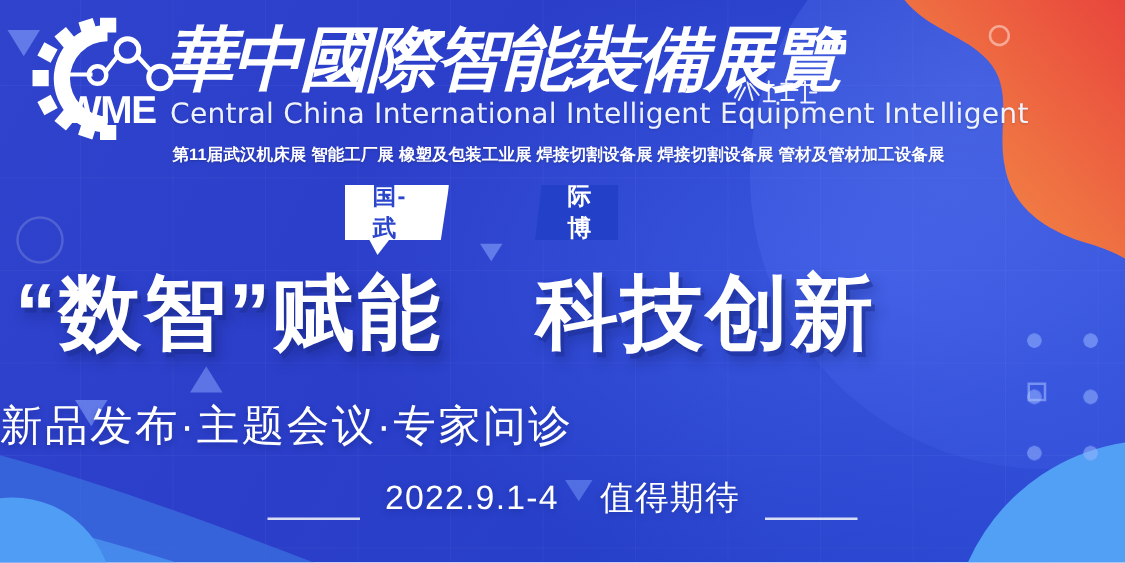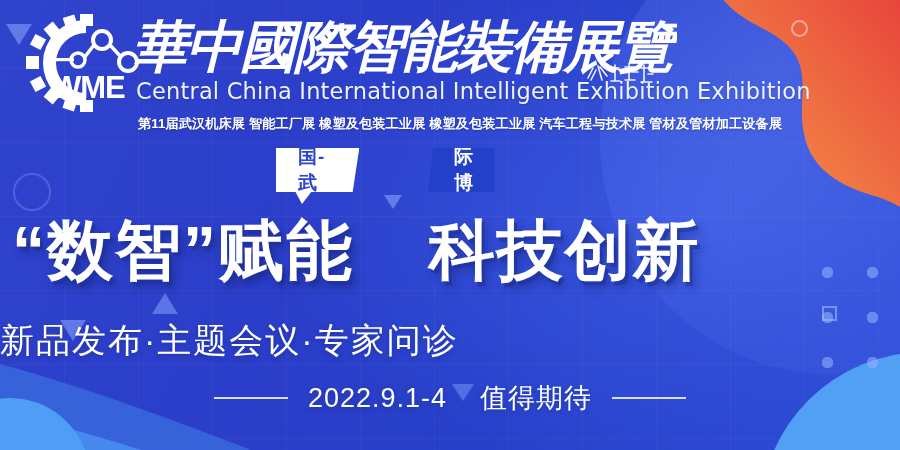--- a/index.html
+++ b/index.html
@@ -169,21 +169,21 @@
     color:#ffffff;
     font-size:34px;
     font-weight:400;
     letter-spacing:2px;
     white-space:nowrap;
     text-shadow:0 2px 5px rgba(20,35,120,.45);
   }
 
   .dateline{
     position:absolute;left:0;top:380px;width:900px;
-    display:flex;align-items:center;justify-content:center;
+    display:flex;align-items:flex-end;justify-content:center;
     gap:20px;
   }
   .dash{
     width:74px;height:2px;
     background:rgba(255,255,255,.82);
   }
   .date-text{
     color:#ffffff;
     font-size:27px;
     letter-spacing:1px;
@@ -270,23 +270,23 @@
 
     <svg class="seal" viewBox="0 0 72 30">
       <g stroke="#ffffff" stroke-width="1.6" fill="none" stroke-linecap="round">
         <path d="M4,18 L9,8 M7,20 L12,10 M14,6 L18,20 M16,7 L23,16"></path>
         <path d="M27,8 L35,8 M31,5 L31,21 M27,21 L36,21"></path>
         <path d="M41,7 L50,7 M45,4 L45,20 M41,20 L51,20 M48,12 L54,12"></path>
         <path d="M57,8 L67,8 M60,5 L60,22 M57,22 L68,22 M64,14 L69,14"></path>
       </g>
     </svg>
 
-    <div class="title-en">Central China International Intelligent Exhibition Exhibition</div>
-
-    <div class="title-sub">第11届武汉机床展 智能工厂展 橡塑及包装工业展 橡塑及包装工业展 汽车工程与技术展 管材及管材加工设备展</div>
+    <div class="title-en">Central China International Intelligent Equipment Intelligent</div>
+
+    <div class="title-sub">第11届武汉机床展 智能工厂展 橡塑及包装工业展 焊接切割设备展 焊接切割设备展 管材及管材加工设备展</div>
   </div>
 
   <div class="badges">
     <div class="badge-white">中国-武汉</div>
     <div class="badge-tail"></div>
     <div class="badge-blue">武汉国际博览中心</div>
   </div>
 
   <div class="headline">
     <span>“数智”赋能</span>

